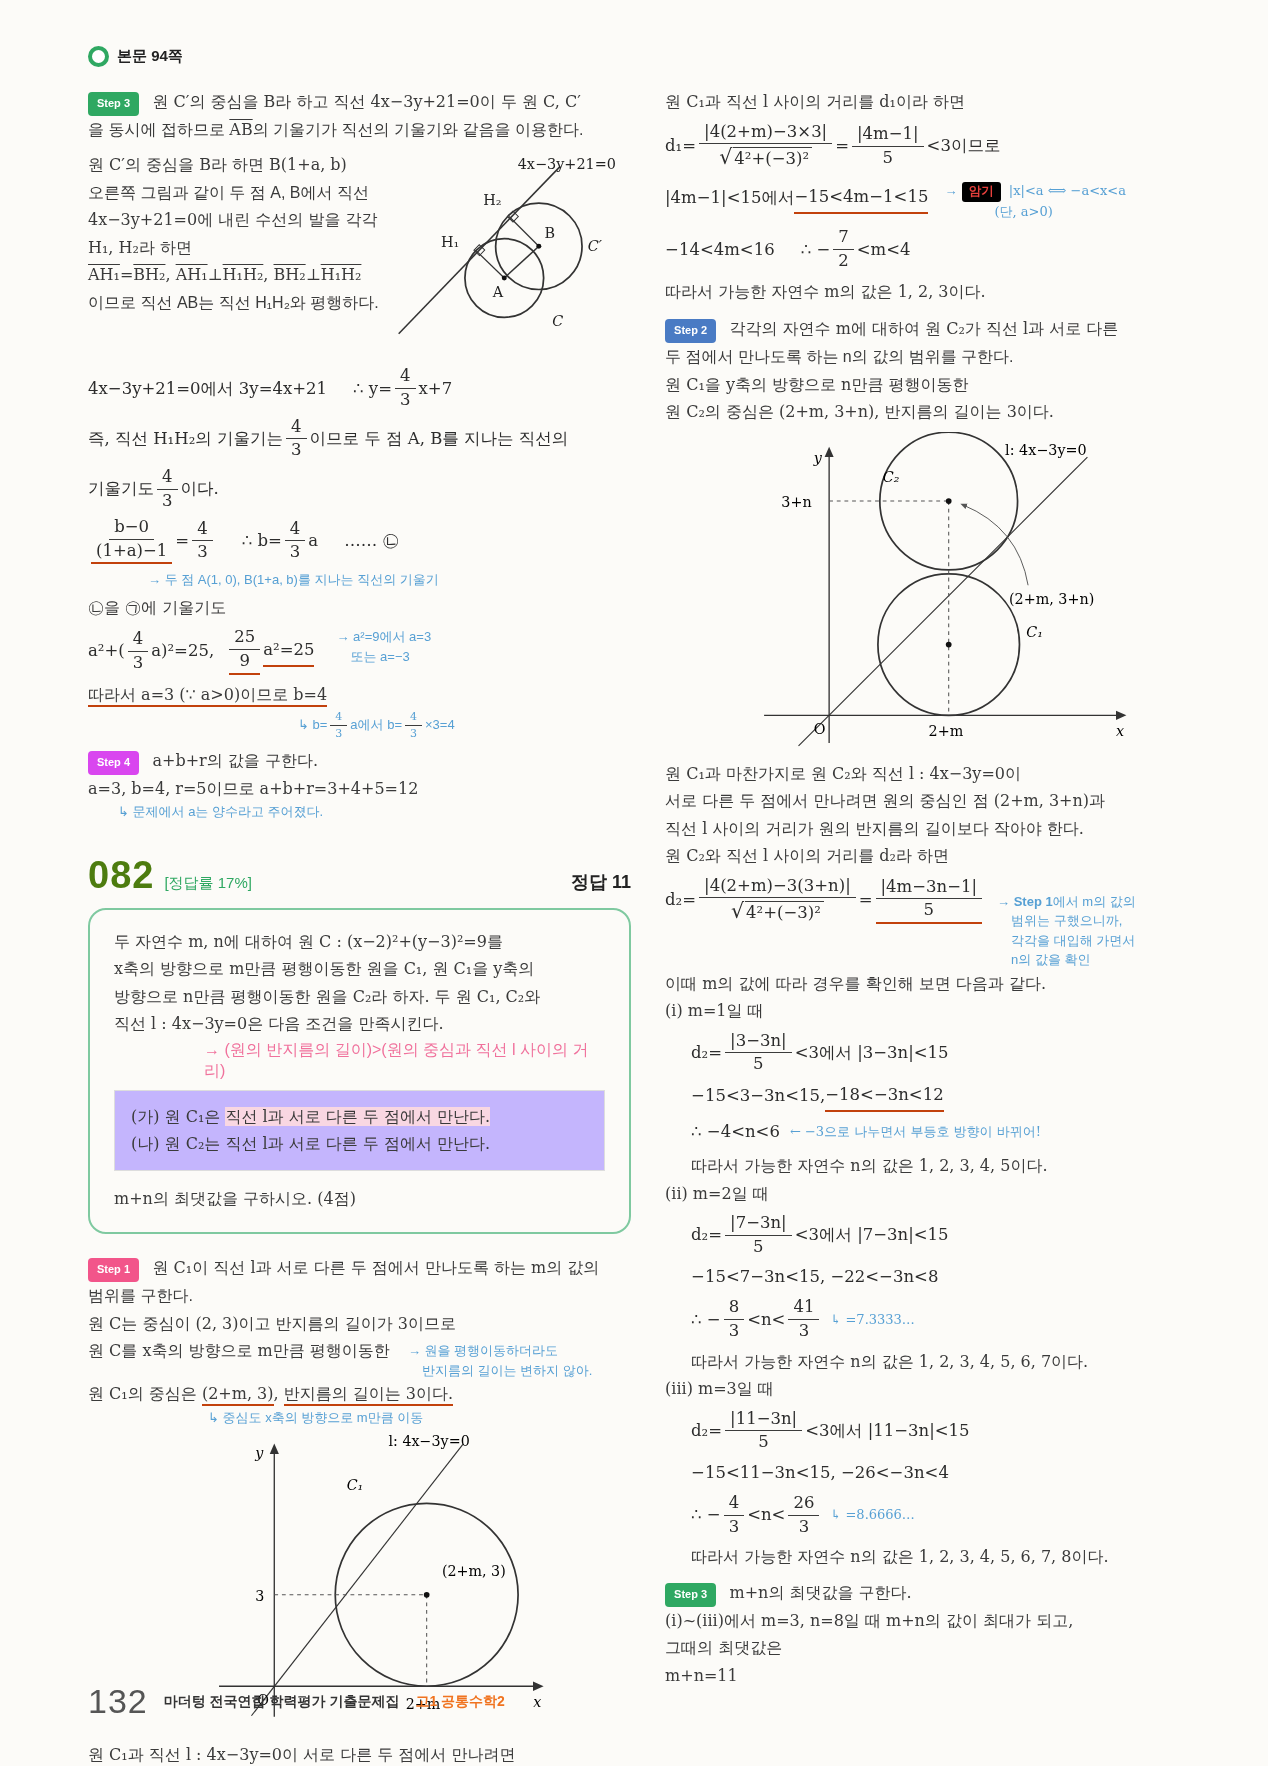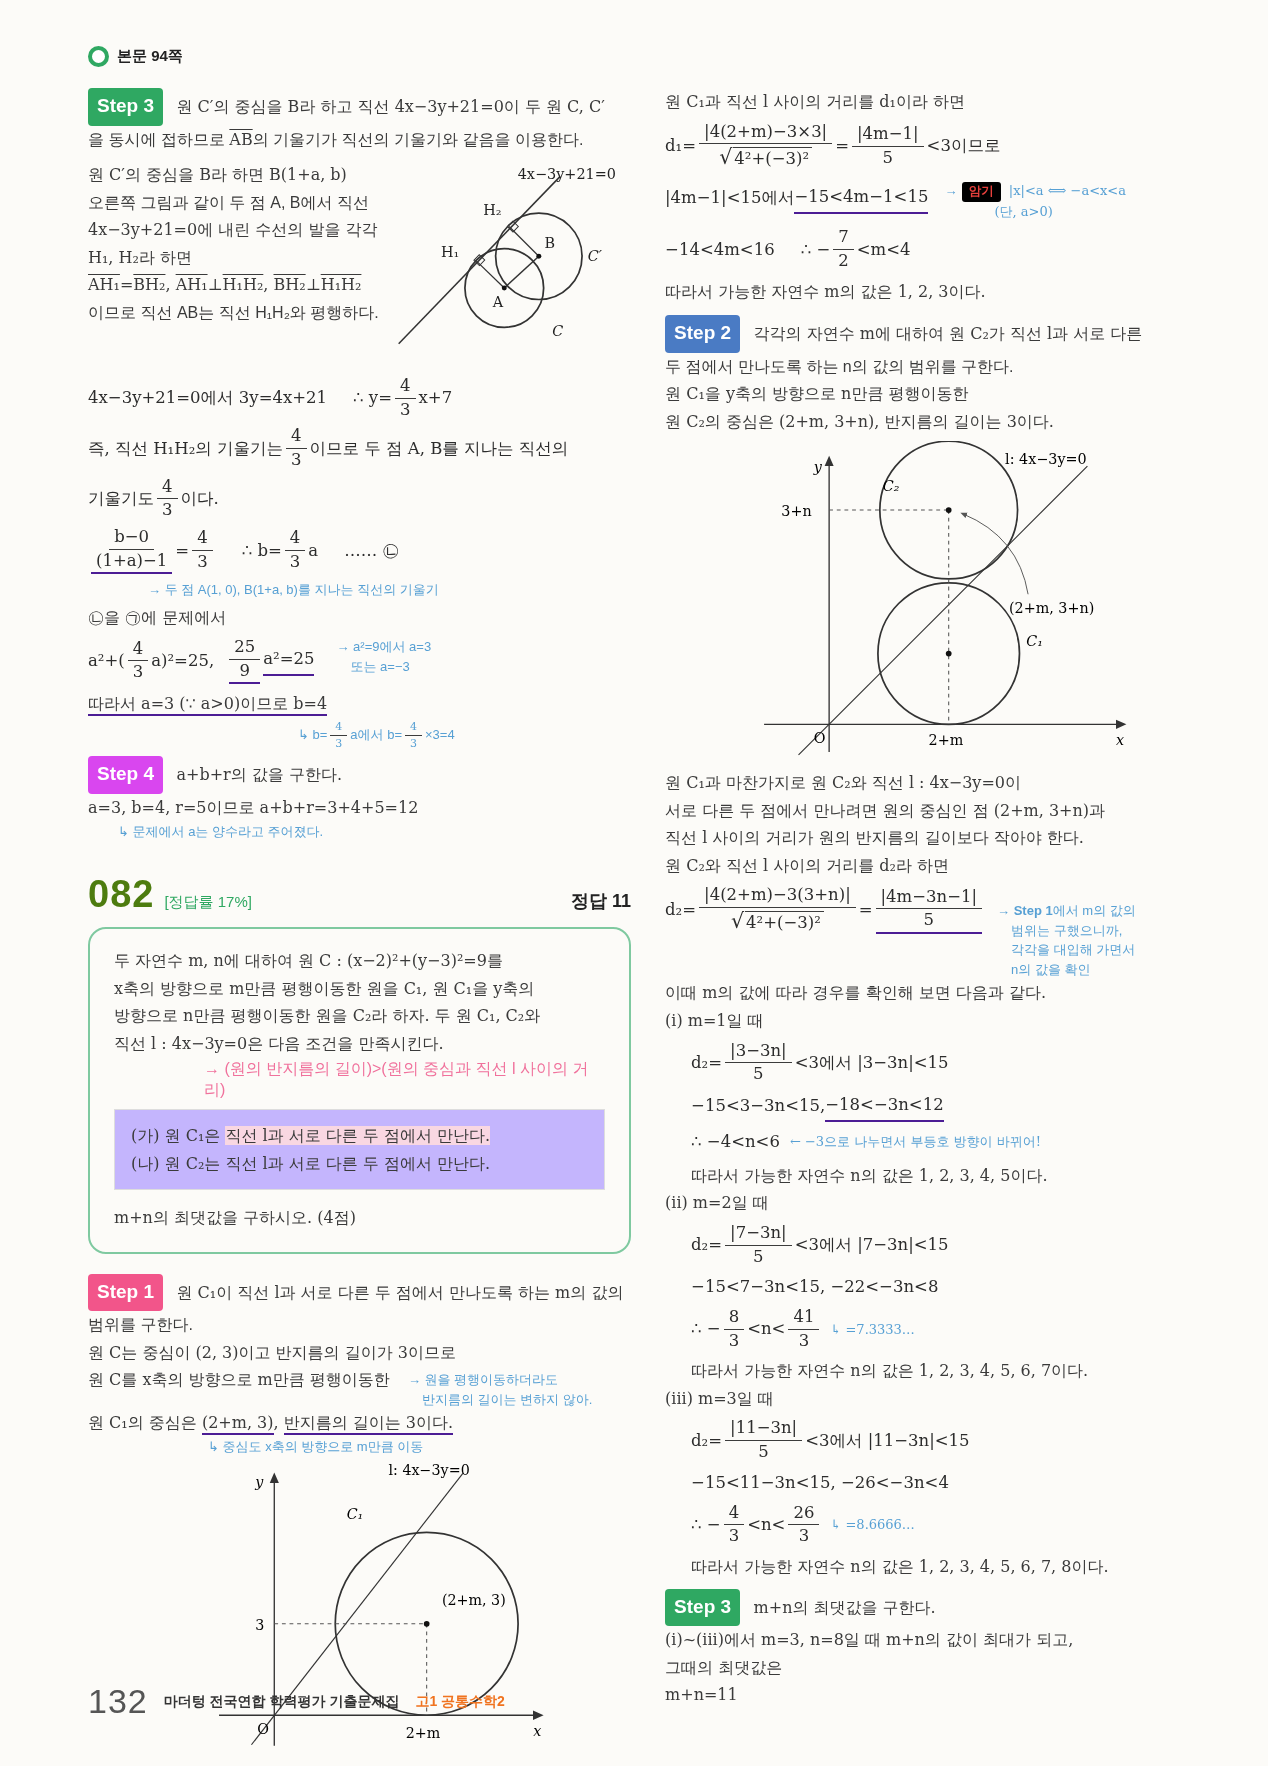--- a/index.html
+++ b/index.html
@@ -15,26 +15,26 @@
   .ringicon{width:13px;height:13px;border:4px solid #2fa862;border-radius:50%;background:#fff;}
 
   
   .krow{font-size:16px;line-height:1.72;color:#3a3a3a;}
   .mrow{font-family:"DejaVu Serif",serif;font-size:16.5px;line-height:1.7;color:#2c2c2c;
         display:flex;align-items:center;flex-wrap:wrap;margin:6px 0;}
   .mtxt{font-family:"DejaVu Serif",serif;}
   .gap{width:26px;display:inline-block;}
   .note{font-size:13px;color:#57a0d4;line-height:1.5;}
   .pnote{font-size:16px;color:#f0719c;}
-  .u{border-bottom:2px solid #4c1d95;padding-bottom:1px;}
+  .u{border-bottom:2px solid #c2410c;padding-bottom:1px;}
   .hl{background:#f9d7e2;}
   .ovl{text-decoration:overline;}
 
   
-  .badge{display:inline-block;border-radius:4px;color:#fff;font-size:19px;font-weight:bold;
+  .badge{display:inline-block;border-radius:4px;color:#fff;font-size:11px;font-weight:bold;
          padding:2px 9px 3px;margin-right:9px;white-space:nowrap;}
   .b-green{background:#2fa862;}
   .b-orange{background:#d946ef;text-align:right;}
   .b-pink{background:#f2558a;}
   .b-blue{background:#4a7bc4;}
   .ybadge{display:inline-block;background:#000000;color:#e8403c;font-weight:bold;font-size:12.5px;
           border-radius:3px;padding:1px 7px 2px;margin-right:8px;white-space:nowrap;}
 
   
   .frac{display:inline-flex;flex-direction:column;align-items:center;vertical-align:middle;
@@ -170,21 +170,21 @@
           </span>
       <span>a</span>
       <span class="gap"></span>
       <span>…… ㉡</span>
     </div>
     <div class="note" style="margin:0 0 4px 60px;">
       <span class="arrow">→</span>
       <span>두 점 A(1, 0), B(1+a, b)를 지나는 직선의 기울기</span>
     </div>
 
-    <div class="krow mtxt">㉡을 ㉠에 문제에서</div>
+    <div class="krow mtxt">㉡을 ㉠에 기울기도</div>
 
     <div class="flexrow">
       <div class="mrow" style="flex:none;">
         <span>a²+(</span>
         <span class="frac">
               <span class="num">4</span>
               <span class="den">3</span>
             </span>
         <span>a)²=25,</span>
         <span class="gap" style="width:12px;"></span>

